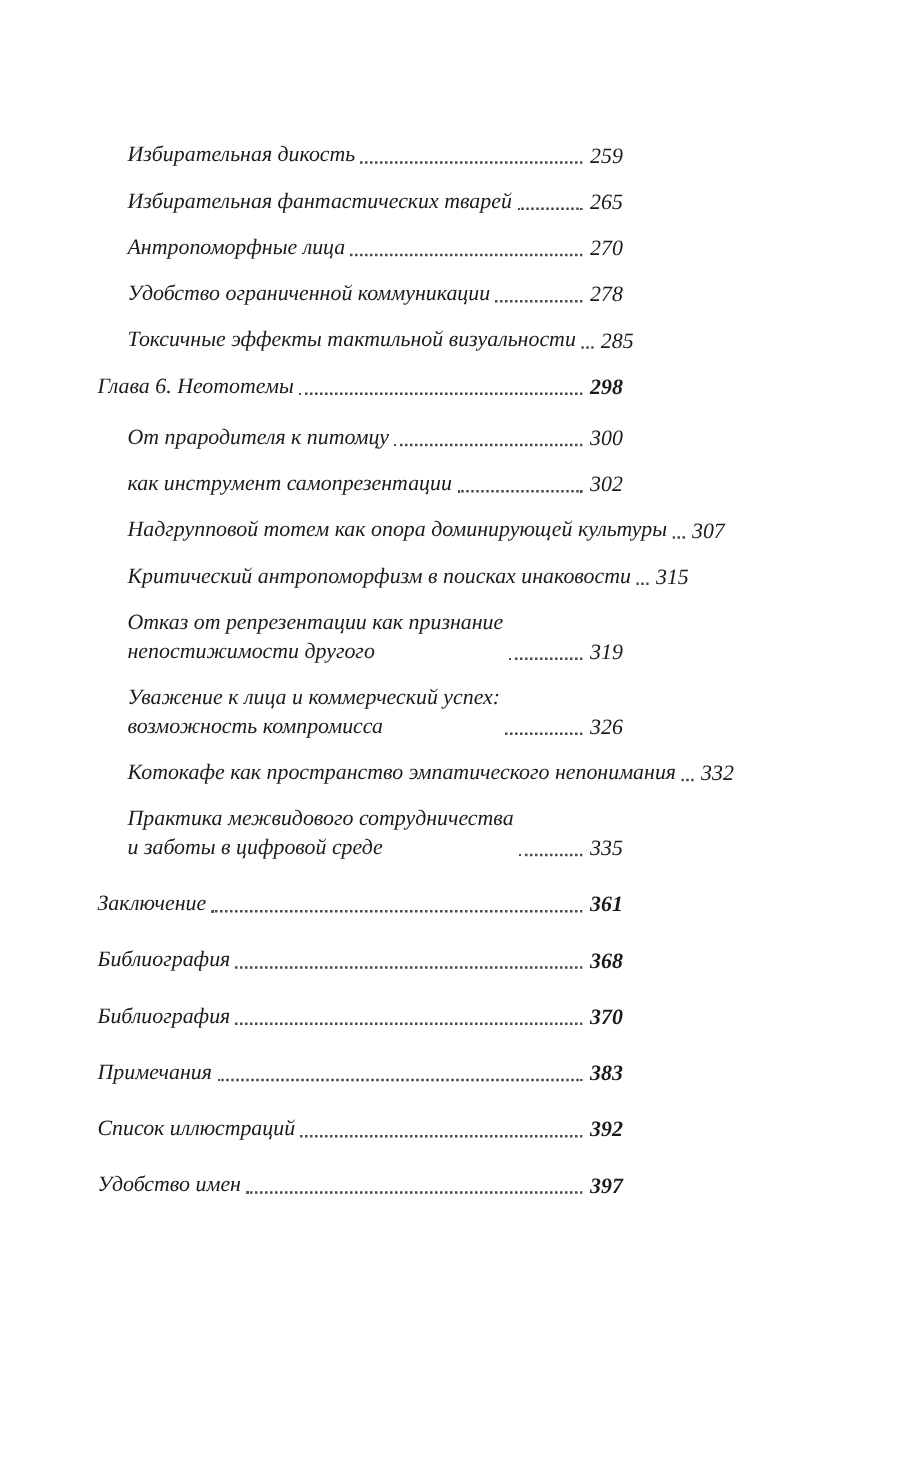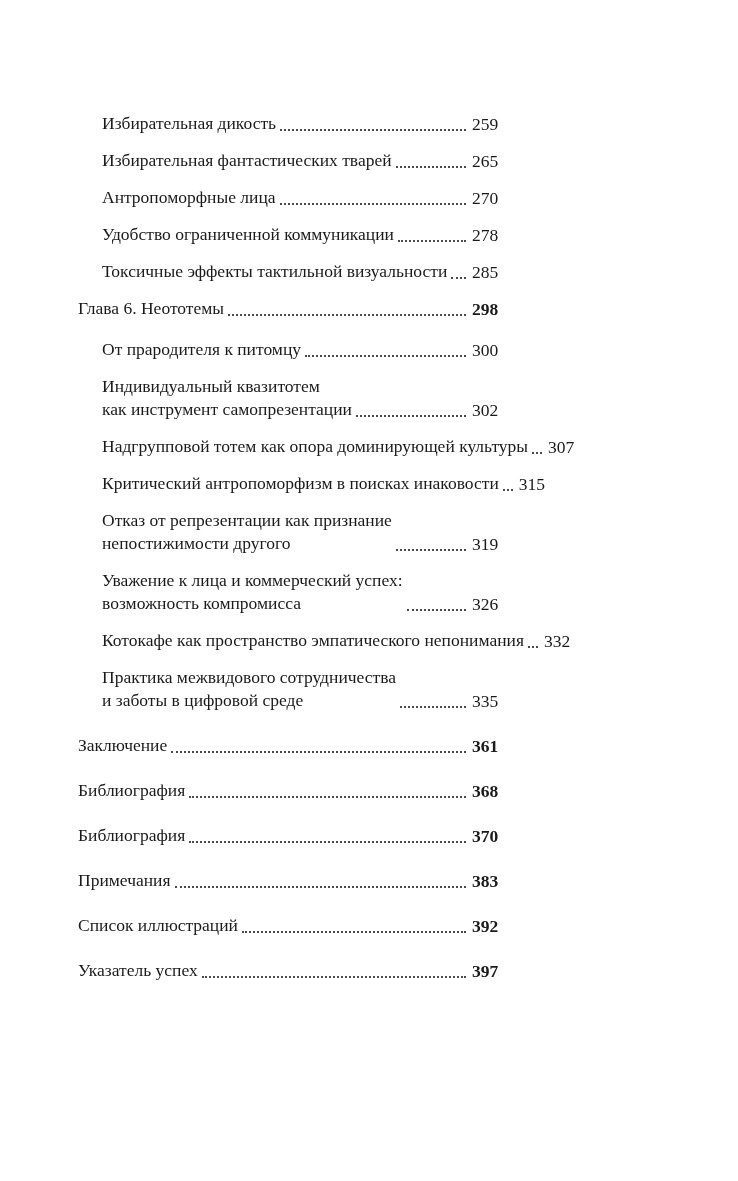--- a/index.html
+++ b/index.html
@@ -16,20 +16,21 @@
     overflow: hidden;
   }
   .page {
     position: absolute;
     top: 0;
     left: 0;
     width: 590px;
     height: 1181px;
     box-sizing: border-box;
     padding: 112px 78px 0 78px;
+    font-style: italic;
   }
   .toc {
     width: 100%;
   }
   .toc-row {
     display: flex;
     align-items: flex-end;
     width: 100%;
     box-sizing: border-box;
   }
@@ -139,21 +140,20 @@
       </div>
       <div class="toc-row sub">
         <div class="title-block">
           <div class="title-line">От прародителя к питомцу</div>
         </div>
         <div class="leader"></div>
         <div class="page-num">300</div>
       </div>
       <div class="toc-row sub">
         <div class="title-block">
-          <div class="title-line">Индивидуальный квазитотем</div>
           <div class="title-line">как инструмент самопрезентации</div>
         </div>
         <div class="leader"></div>
         <div class="page-num">302</div>
       </div>
       <div class="toc-row sub">
         <div class="title-block">
           <div class="title-line">Надгрупповой тотем как опора доминирующей культуры</div>
         </div>
         <div class="leader"></div>
@@ -227,19 +227,19 @@
       </div>
       <div class="toc-row major">
         <div class="title-block">
           <div class="title-line">Список иллюстраций</div>
         </div>
         <div class="leader"></div>
         <div class="page-num">392</div>
       </div>
       <div class="toc-row major">
         <div class="title-block">
-          <div class="title-line">Указатель успех</div>
+          <div class="title-line">Удобство имен</div>
         </div>
         <div class="leader"></div>
         <div class="page-num">397</div>
       </div>
     </div>
 </div>
 
 </body></html>

